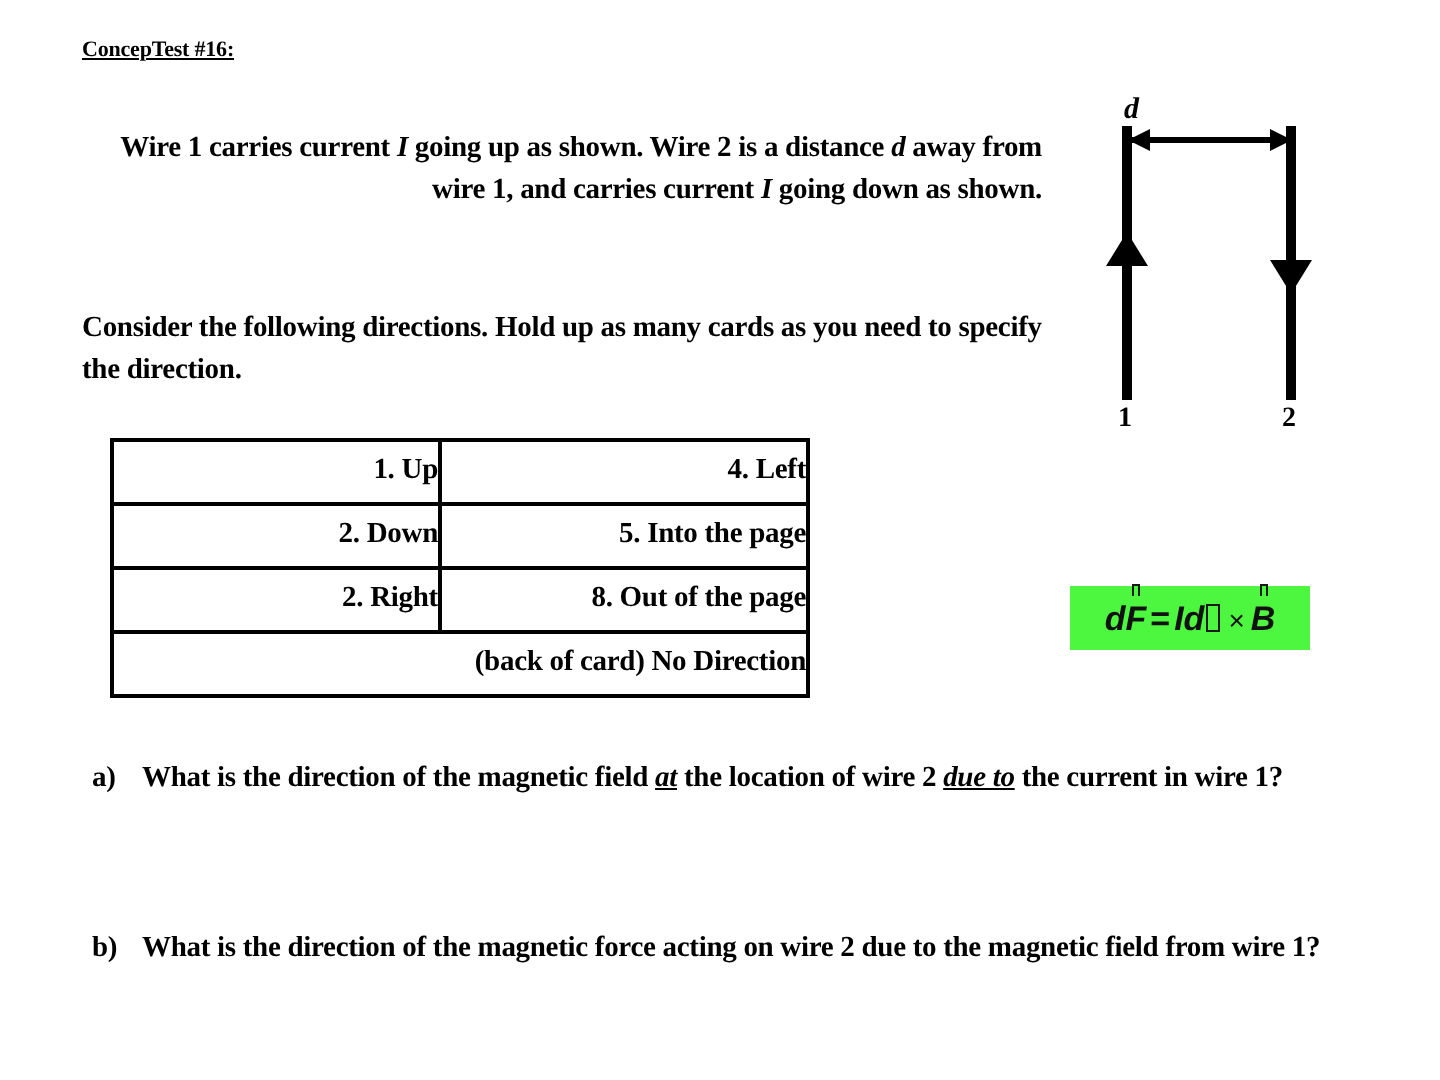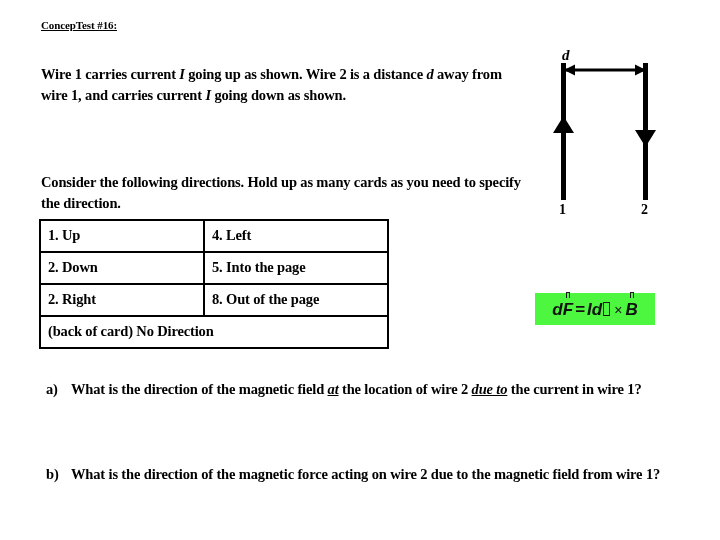--- a/index.html
+++ b/index.html
@@ -39,39 +39,40 @@
     position: absolute;
     font-size: 14.5px;
     font-weight: bold;
     line-height: 21px;
     letter-spacing: -0.15px;
   }
   #para-intro {
     left: 41px;
     top: 64px;
     width: 480px;
+    text-align: right;
   }
   #para-directions {
     left: 41px;
     top: 154px;
     width: 490px;
-    margin-top: 18px;
   }
   .para i {
     font-style: italic;
   }
 
   
   .options-table {
     position: absolute;
-    left: 39px;
+    left: 55px;
     top: 219px;
     width: 332px;
     border-collapse: collapse;
     table-layout: fixed;
+    text-align: right;
   }
   .options-table td {
     border: 2px solid #000000;
     font-size: 14.5px;
     font-weight: bold;
     letter-spacing: -0.15px;
     padding: 3px 0 4px 7px;
     height: 23px;
     vertical-align: middle;
     white-space: nowrap;

